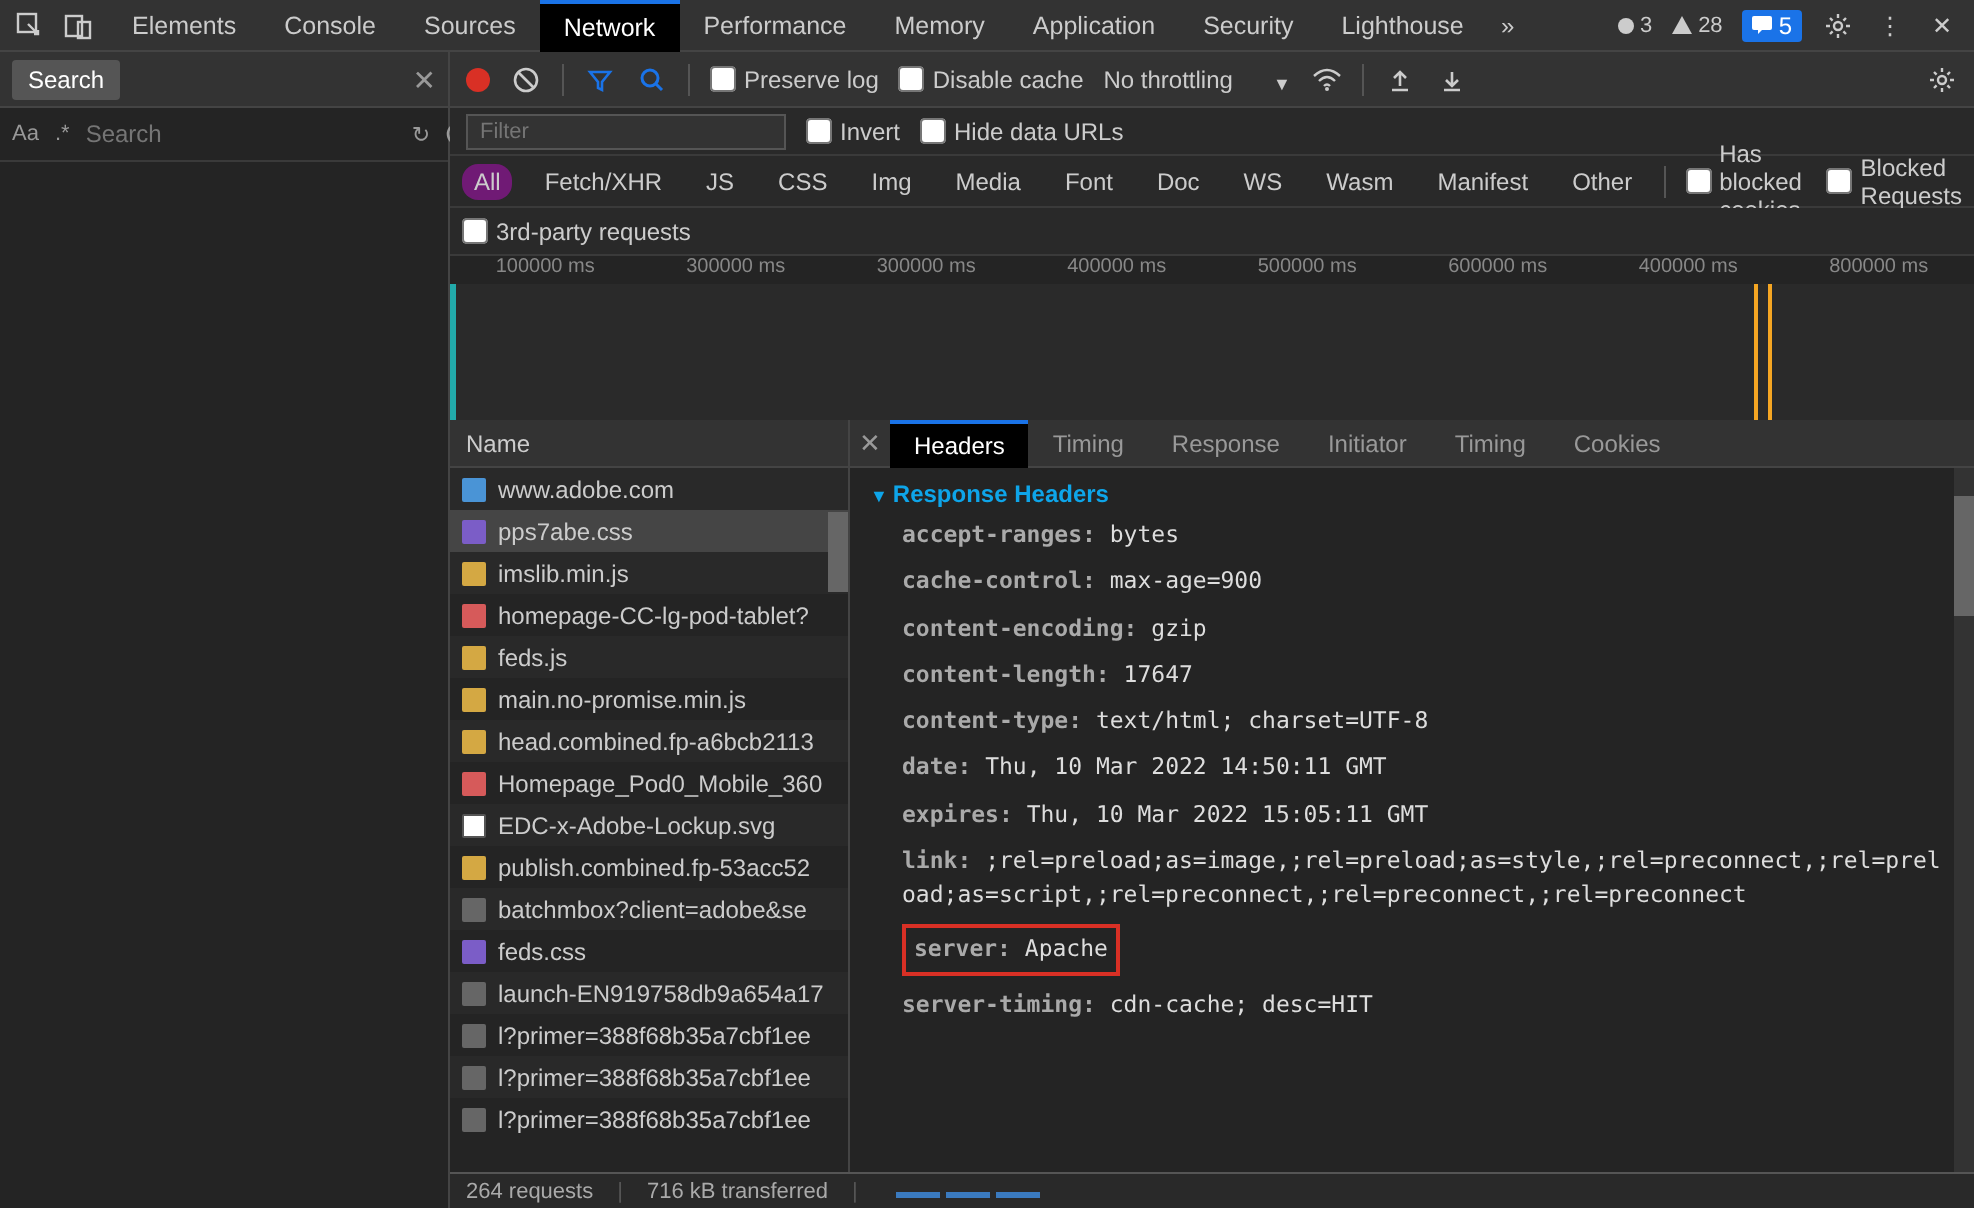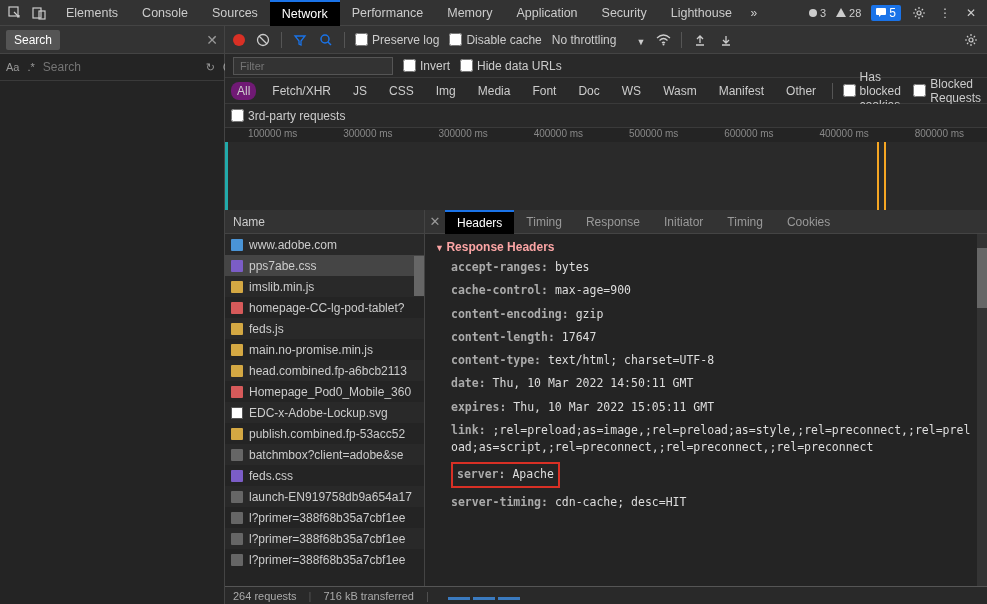--- a/index.html
+++ b/index.html
@@ -60,21 +60,21 @@
 .ri-img { background: #d65a5a; border-radius: 1px; }
 .ri-other { background: #666; border-radius: 1px; }
 .ri-svg { background: #fff; border: 1px solid #555; border-radius: 1px; }
 .scroll-thumb { position: absolute; right: 0; top: 46px; width: 10px; height: 40px; background: #666; }
 .detail { flex: 1; display: flex; flex-direction: column; position: relative; }
 .detail-tabs { height: 24px; background: #333; display: flex; align-items: center; border-bottom: 1px solid #444; }
 .detail-close { width: 20px; text-align: center; color: #999; cursor: pointer; font-size: 13px; }
 .dtab { padding: 0 12px; height: 24px; display: flex; align-items: center; cursor: pointer; color: #999; font-size: 12px; }
 .dtab.active { background: #000; color: #fff; border-top: 2px solid #1a73e8; }
 .detail-body { flex: 1; overflow-y: hidden; padding: 4px 10px; font-size: 12px; }
-.section-title { color: #fca5a5; font-weight: bold; padding: 2px 0; }
+.section-title { color: #0ea5e9; font-weight: bold; padding: 2px 0; }
 .section-title::before { content: "▼ "; font-size: 9px; }
 .hdr { padding: 3px 0 3px 16px; font-family: Consolas, monospace; font-size: 11.5px; line-height: 1.5; color: #ccc; }
 .hdr-name { color: #aaa; font-weight: bold; }
 .hdr-val { color: #ddd; }
 .hdr-boxed { border: 2px solid #d93025; display: inline-block; padding: 2px 4px; }
 .detail-scroll { position: absolute; right: 0; top: 24px; width: 10px; bottom: 0; background: #333; }
 .detail-scroll-thumb { position: absolute; top: 14px; width: 10px; height: 60px; background: #666; }
 .status-bar { height: 18px; background: #292929; border-top: 1px solid #555; display: flex; align-items: center; padding: 0 8px; font-size: 11px; color: #aaa; gap: 12px; }
 .status-bar .sep { color: #555; }
 .drawer-tabs { position: absolute; bottom: 0; left: 448px; height: 14px; }

